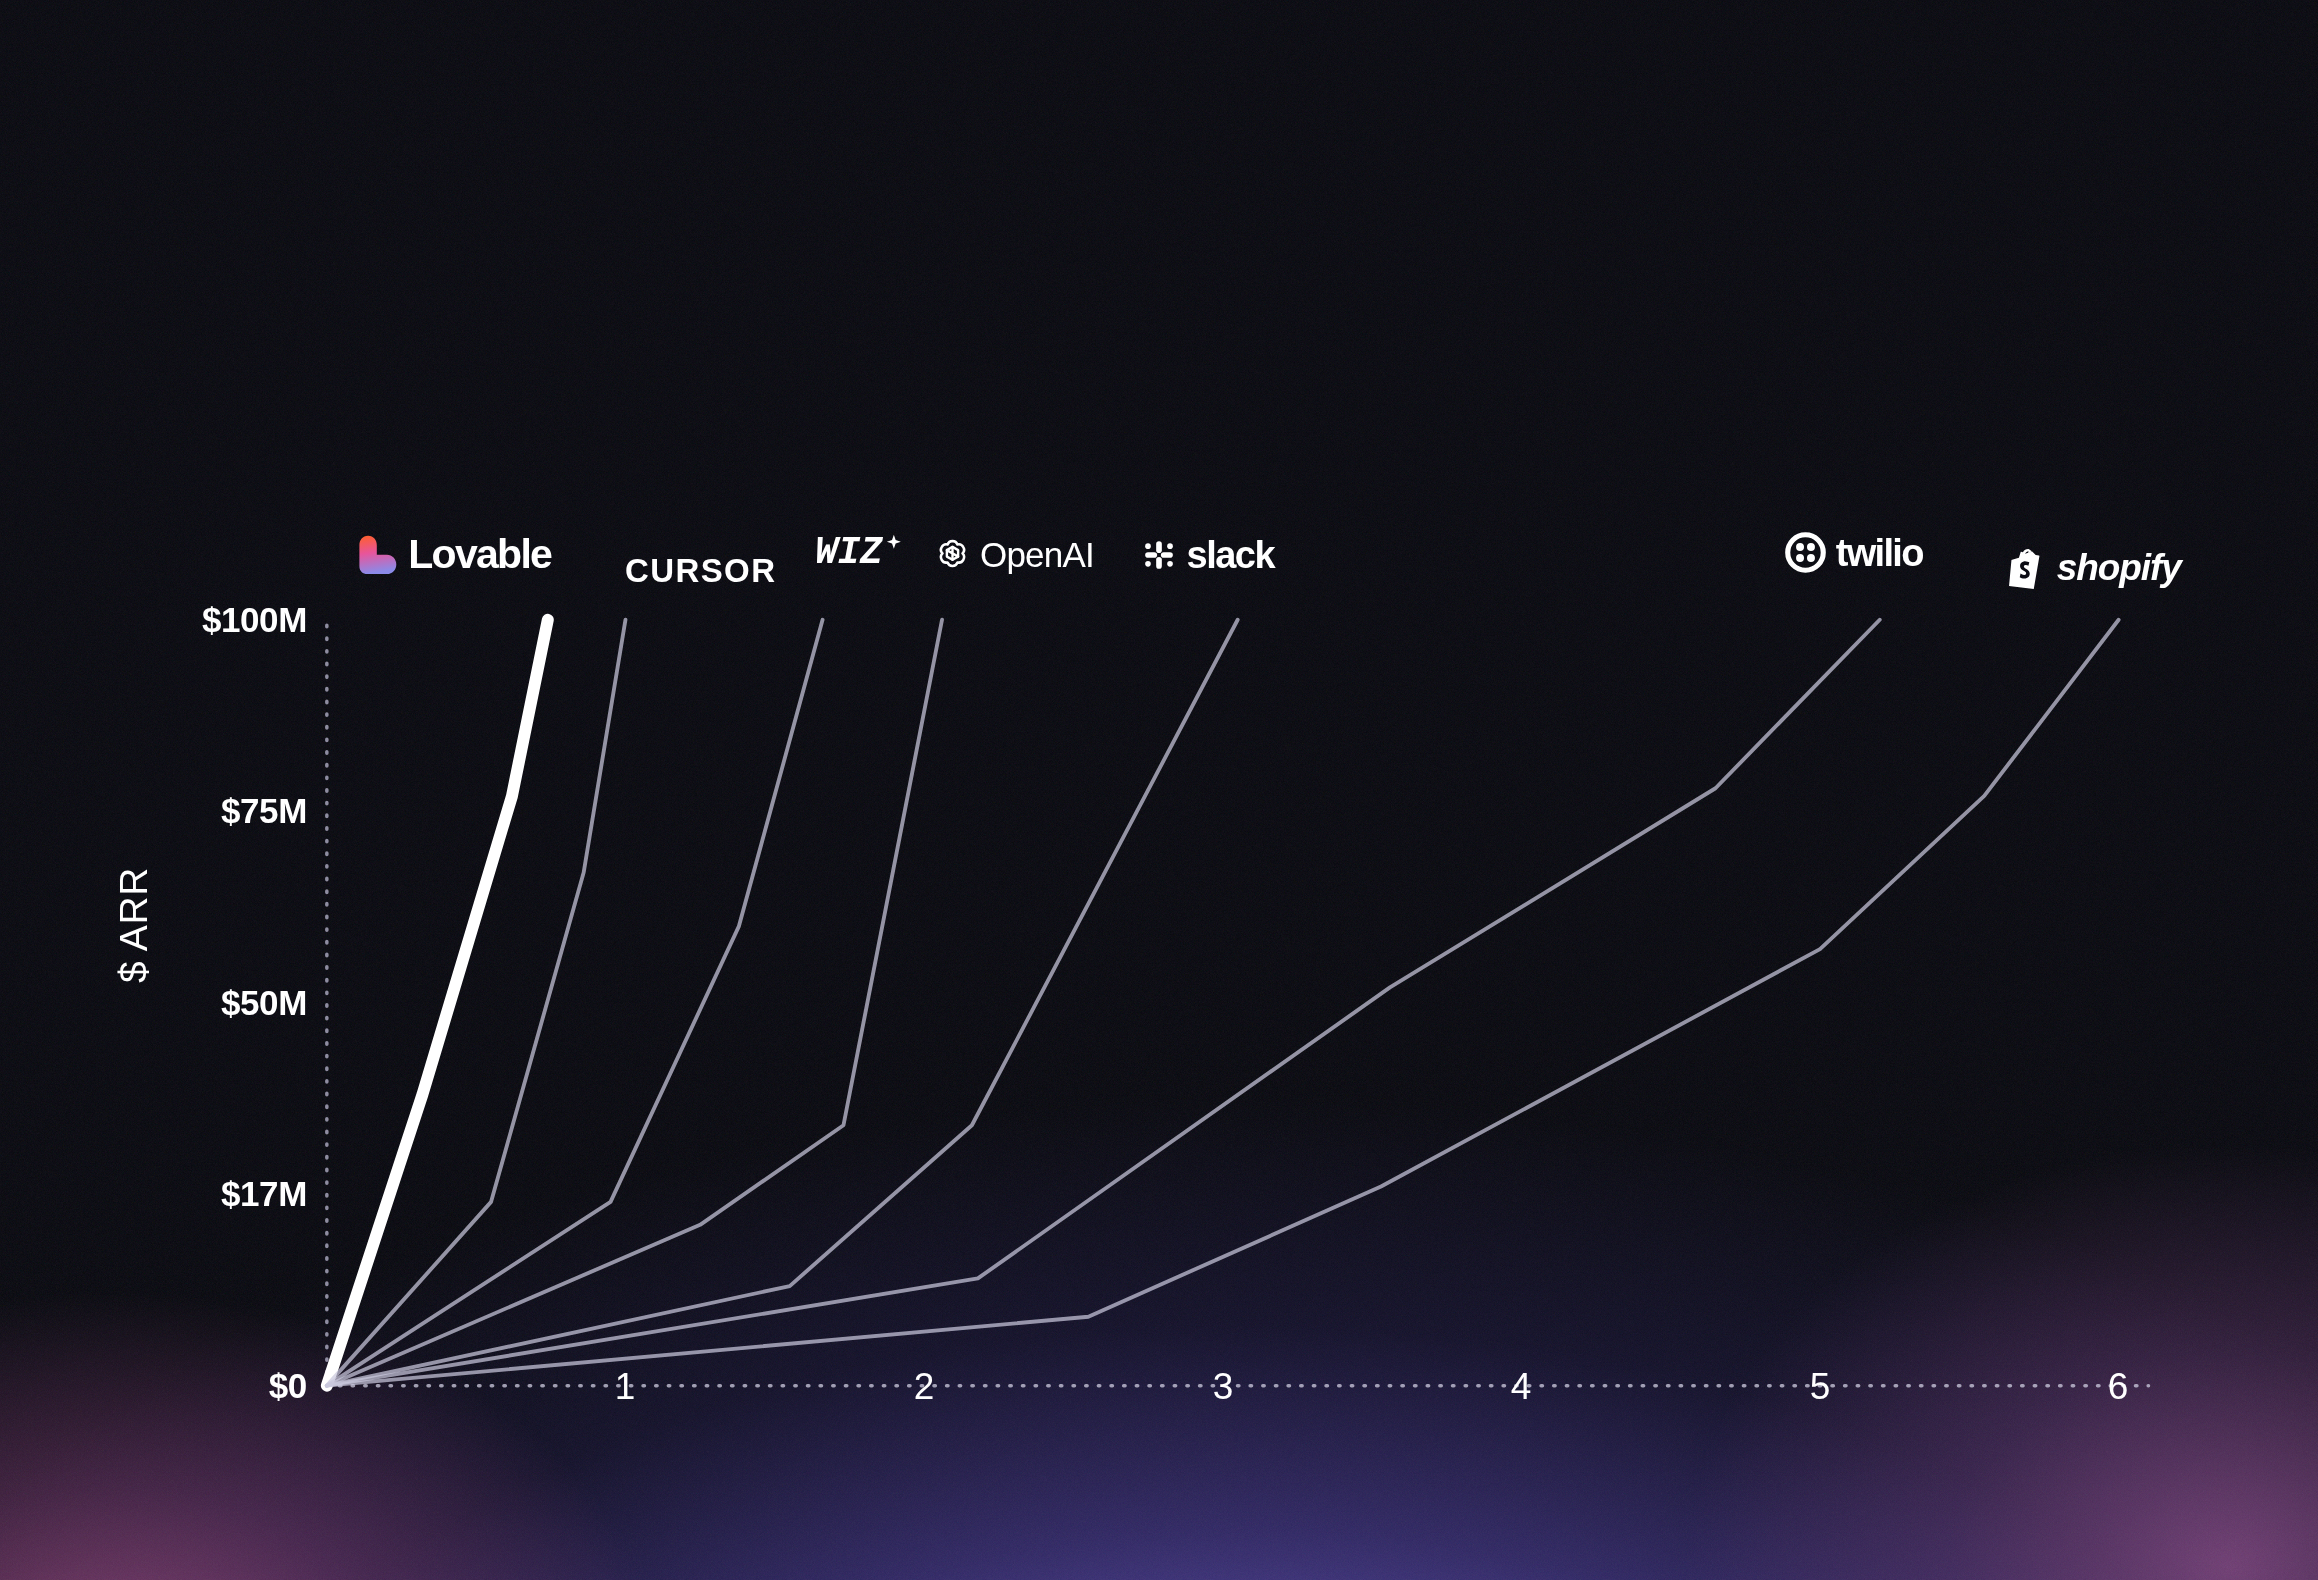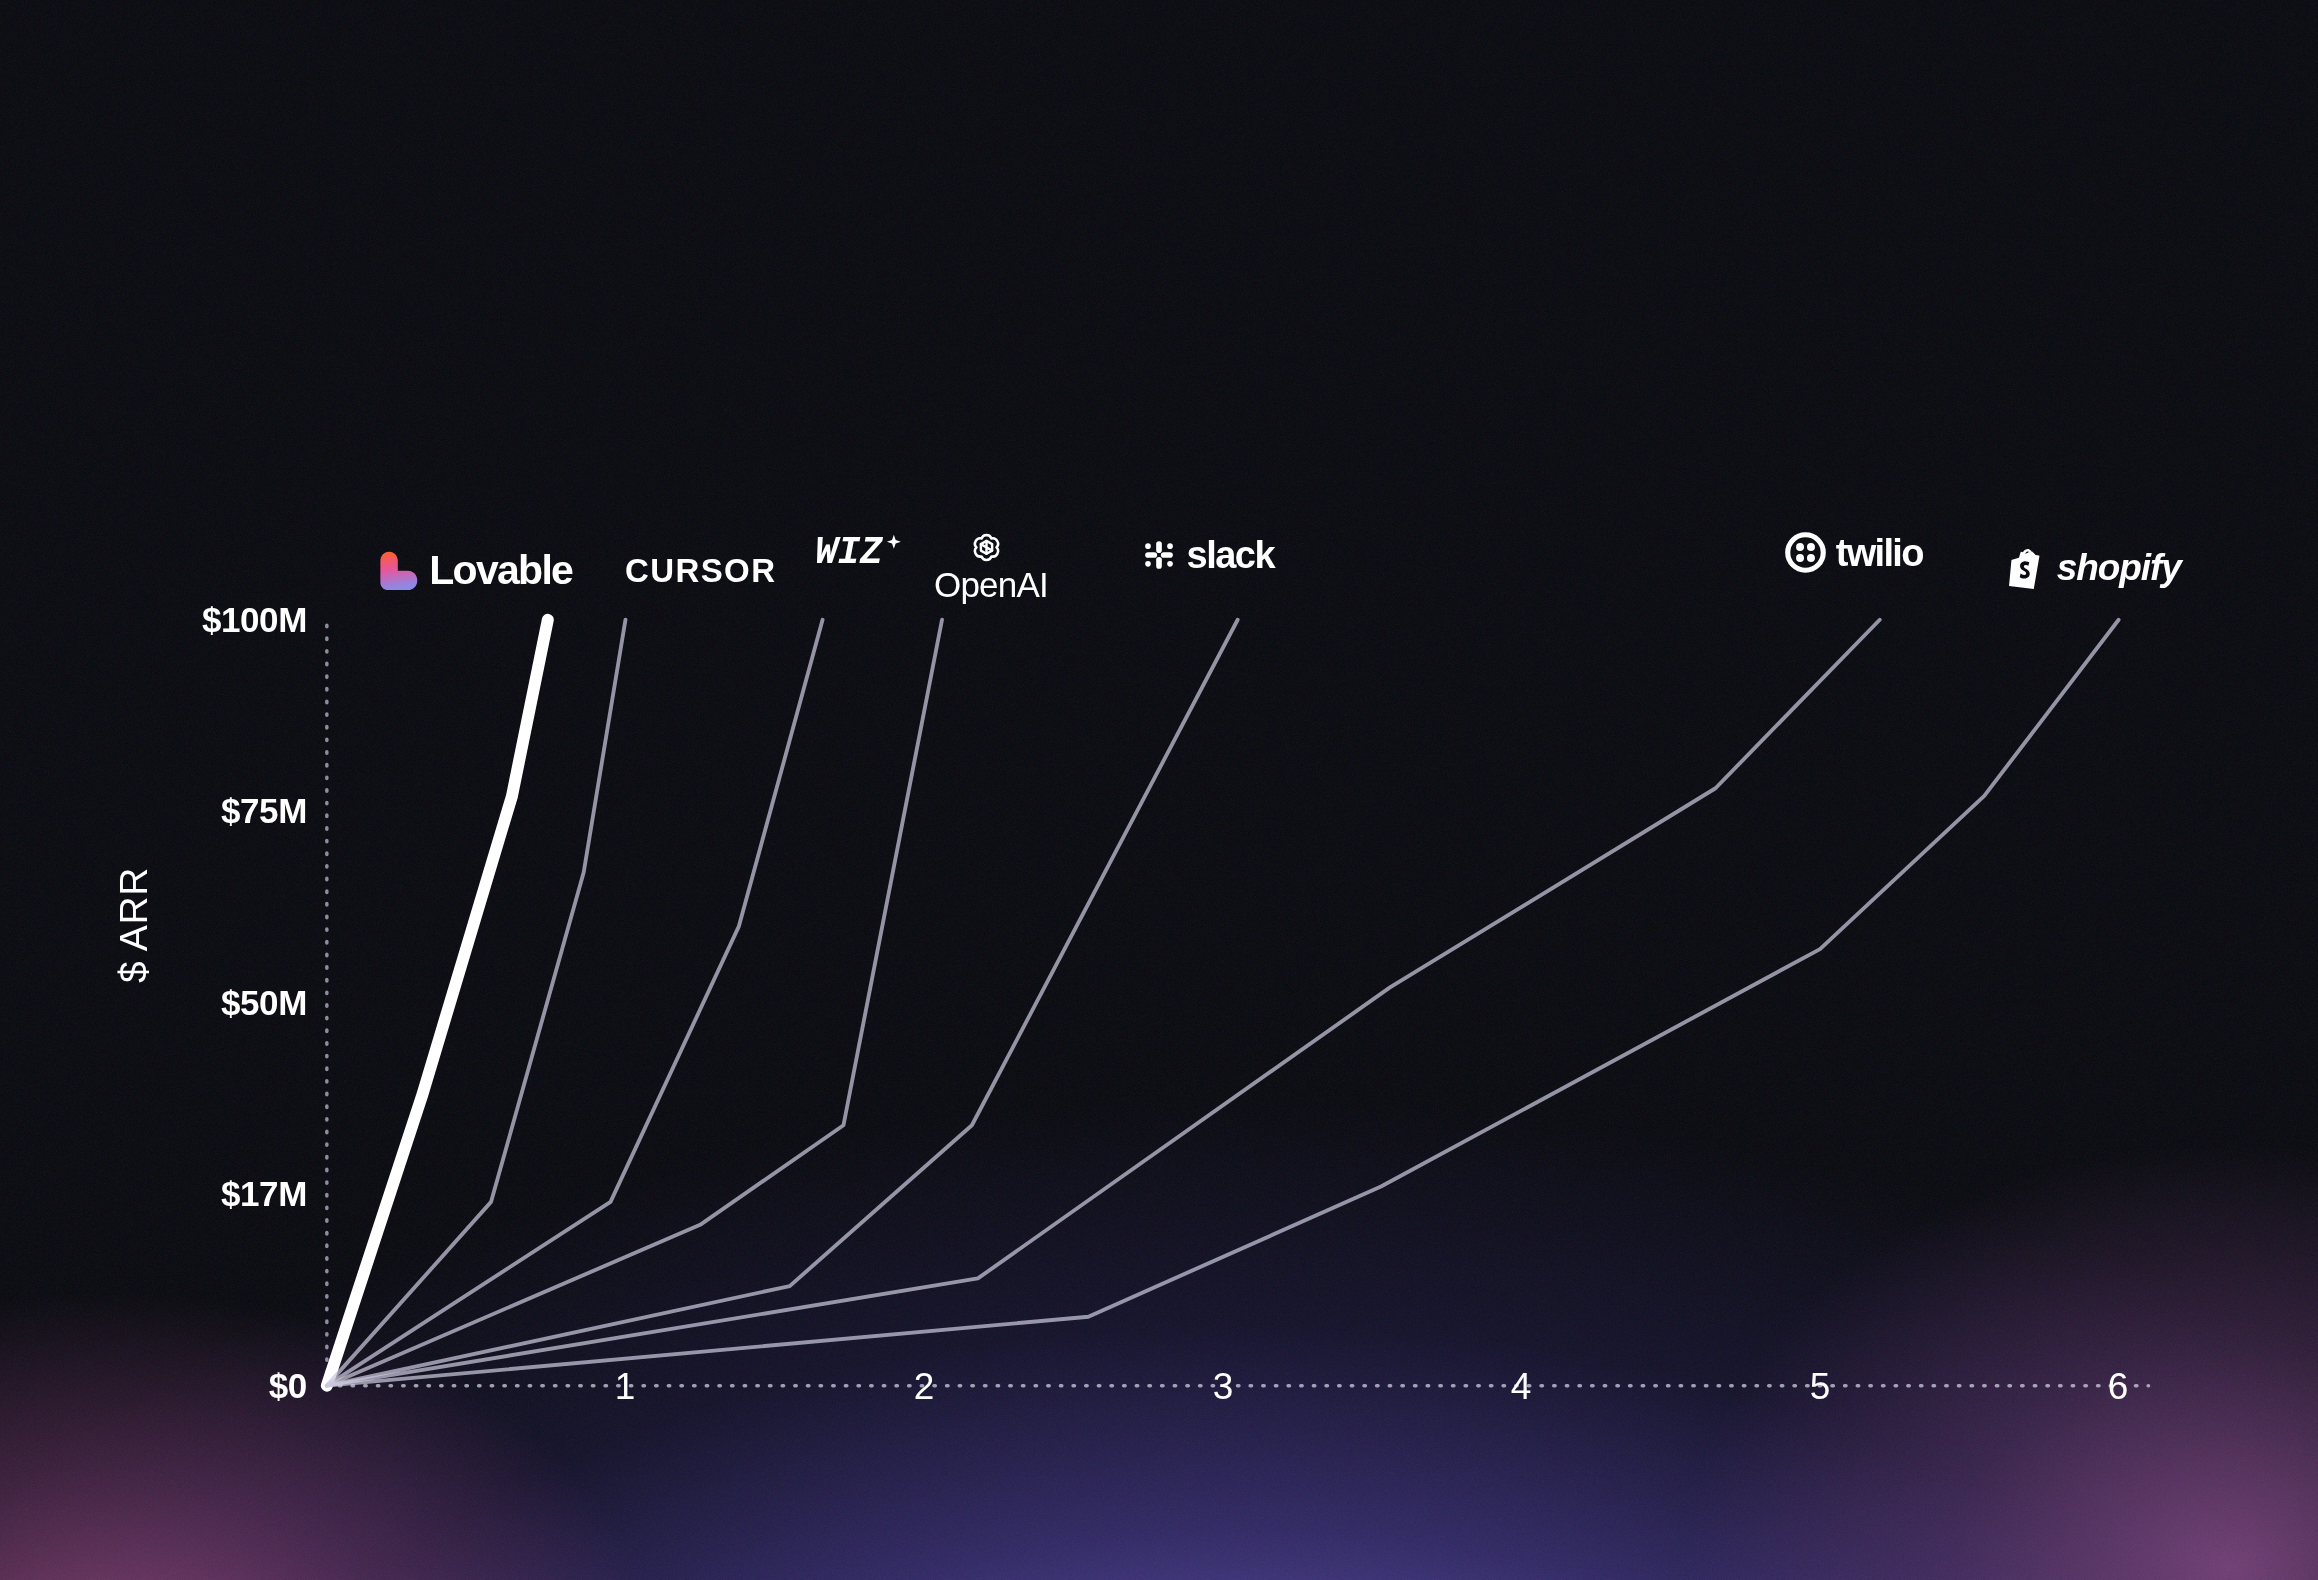--- a/index.html
+++ b/index.html
@@ -198,39 +198,39 @@
       <div class="xtick" style="left: 1223px; top: 1387px;">3</div>
       <div class="xtick" style="left: 1521px; top: 1387px;">4</div>
       <div class="xtick" style="left: 1820px; top: 1387px;">5</div>
       <div class="xtick" style="left: 2118px; top: 1387px;">6</div>
     </div>
 
   <div class="axis-label-y">$ ARR</div>
 
   <div class="legend">
 
-    <div class="legend-item" style="left:379px; top:530px;margin-top:16px;">
+    <div class="legend-item" style="left:358px; top:530px;">
       <svg class="lv-heart" viewBox="0 0 56 58">
         <path d="M14.5 2C6.6 2 2 8.4 2 15.6v30.1C2 52.5 6.9 57 13.4 57h28.3C49.3 57 55 50.9 55 43.2c0-7.8-5.8-13.9-13.6-13.9H27V15.6C27 8.4 22.4 2 14.5 2Z" fill="url(#lovGrad)"></path>
       </svg>
       <span class="lg-label lv-text">Lovable</span>
     </div>
 
     <div class="legend-item" style="left:625px; top:546px;justify-content:flex-end;">
       <span class="lg-label cur-text">CURSOR</span>
     </div>
 
     <div class="legend-item" style="left:815px; top:528px;font-family:Liberation Mono, monospace;">
       <span class="lg-label wiz-text">WIZ</span>
       <svg class="wiz-star" width="19.7" height="42" viewBox="0 0 28 60">
         <path d="M14 4 L16.6 11.4 L24 14 L16.6 16.6 L14 24 L11.4 16.6 L4 14 L11.4 11.4 Z" fill="#fff"></path>
       </svg>
     </div>
 
-    <div class="legend-item" style="left:934px; top:530px;flex-direction:column;">
+    <div class="legend-item" style="left:934px; top:530px;">
       <svg class="oai-mark" viewBox="0 0 64 64">
         <path fill="none" stroke="#fff" stroke-width="4.4" stroke-linejoin="round" stroke-linecap="round" d="M32 8.6 a9.2 9.2 0 0 1 8.6 6 a9.2 9.2 0 0 1 10.1 4.6 a9.2 9.2 0 0 1 -1.4 11 a9.2 9.2 0 0 1 1.4 11 a9.2 9.2 0 0 1 -10.1 4.6 a9.2 9.2 0 0 1 -17.2 0 a9.2 9.2 0 0 1 -10.1 -4.6 a9.2 9.2 0 0 1 1.4 -11 a9.2 9.2 0 0 1 -1.4 -11 a9.2 9.2 0 0 1 10.1 -4.6 a9.2 9.2 0 0 1 8.6 -6 Z"></path>
         <path fill="none" stroke="#fff" stroke-width="4.2" stroke-linejoin="round" stroke-linecap="round" d="M22.3 24.4 L32 18.8 L41.7 24.4 L41.7 35.6 L32 41.2 L22.3 35.6 Z"></path>
         <path fill="none" stroke="#fff" stroke-width="4.2" stroke-linecap="round" d="M32 18.8 L32 30 L41.7 35.6 M22.3 24.4 L32 30 L32 41.2"></path>
       </svg>
       <span class="lg-label oai-text">OpenAI</span>
     </div>
 
     <div class="legend-item" style="left:1142px; top:530px;">
       <svg class="slk-mark" viewBox="0 0 54 54">

